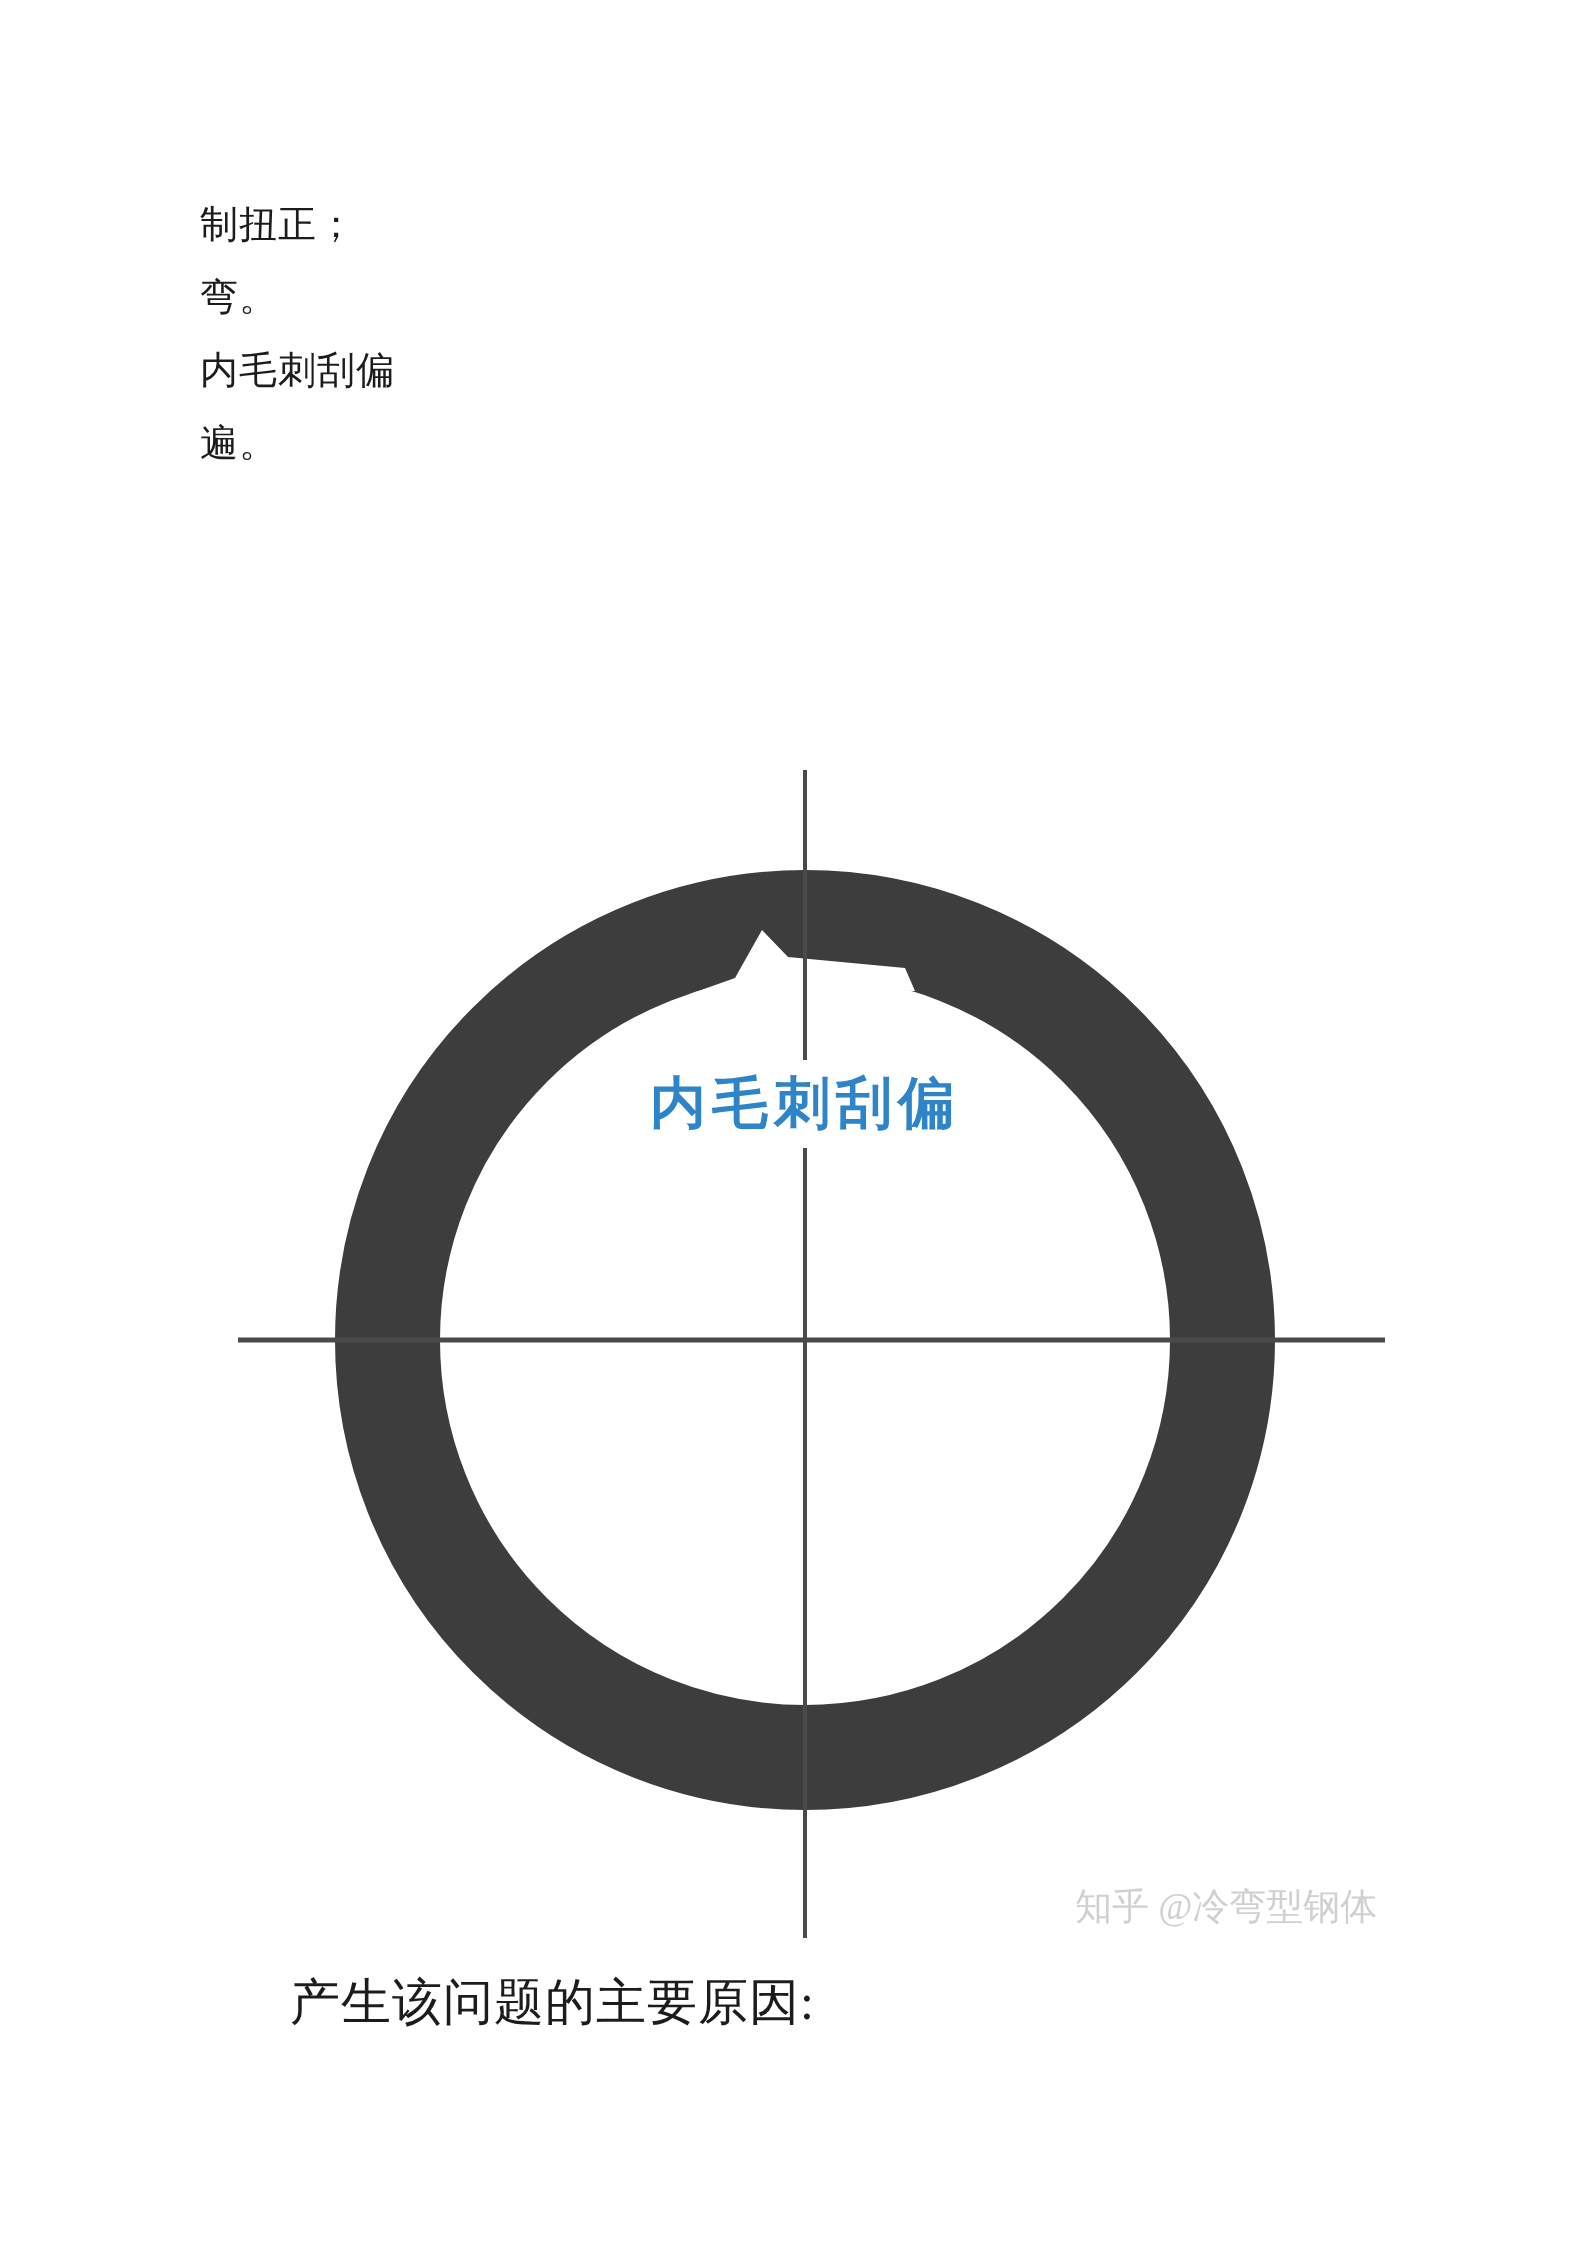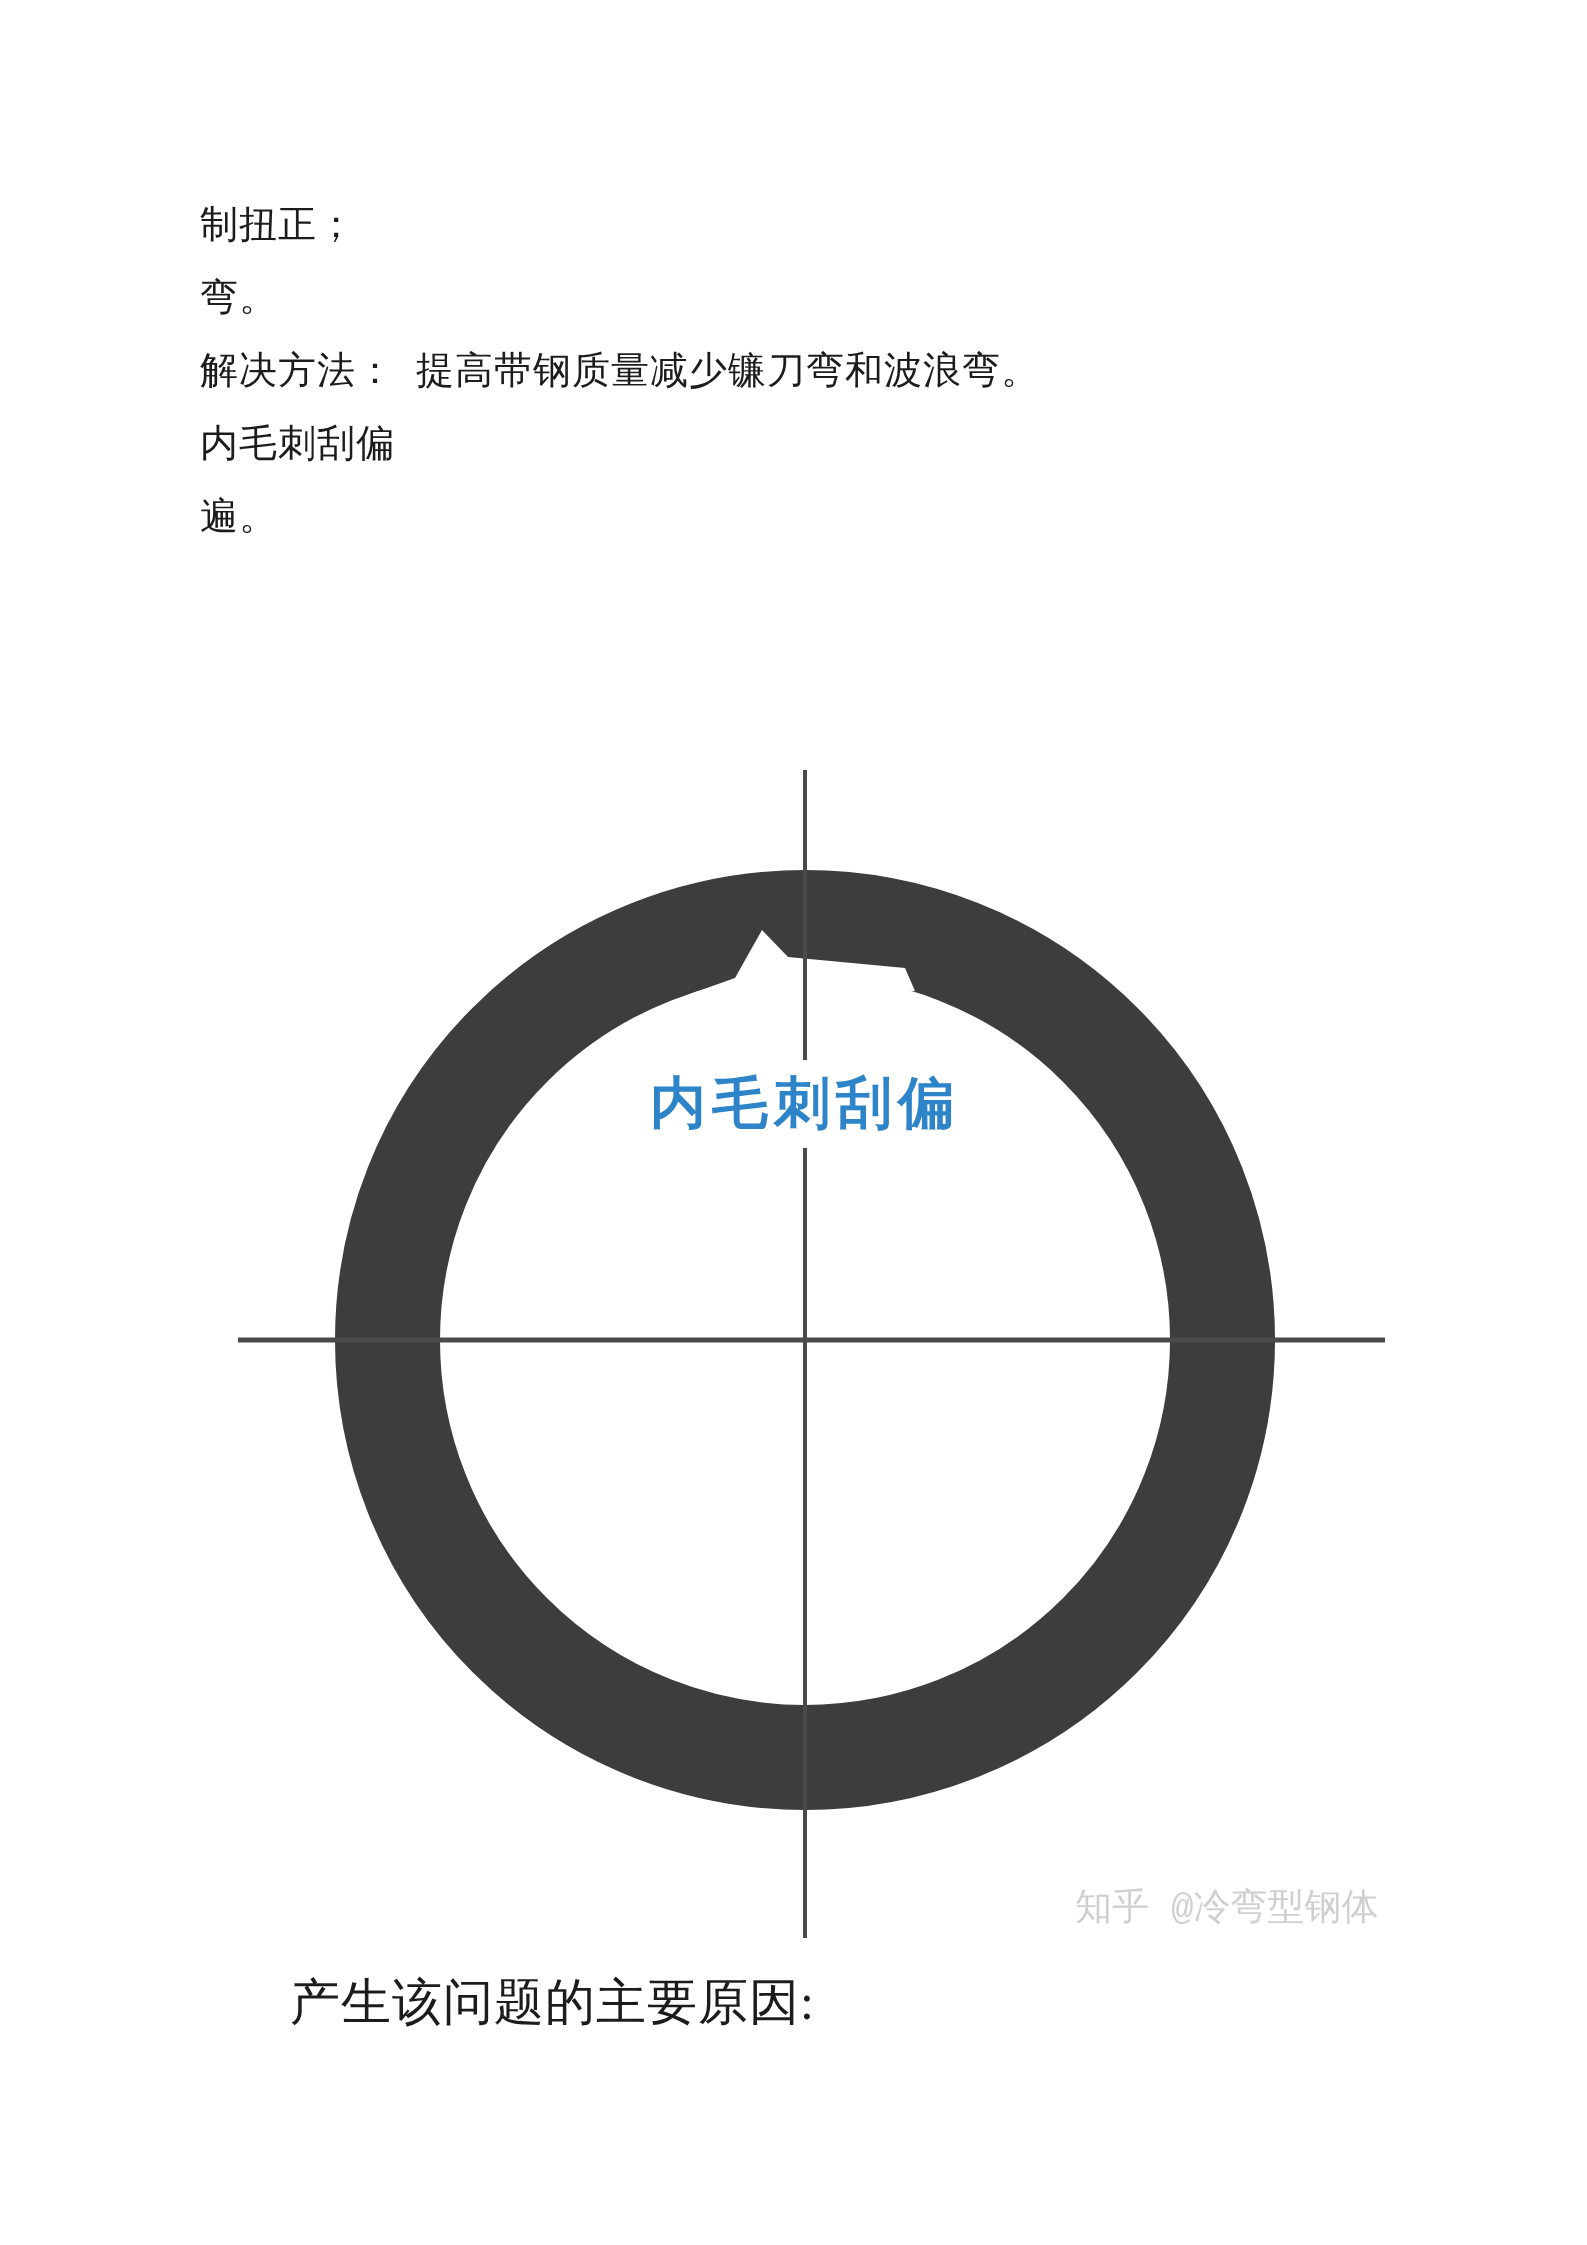--- a/index.html
+++ b/index.html
@@ -52,21 +52,21 @@
     font-weight: bold;
     font-size: 56px;
     letter-spacing: 6px;
     padding: 6px 16px;
     white-space: nowrap;
   }
   .watermark {
     position: absolute;
     left: 925px;
     top: 1122px;
-    font-family: Liberation Mono, monospace;
+    font-family: Liberation Serif, serif;
     font-size: 37px;
     color: #d0d0d0;
     text-shadow: 1px 1px 0 #ffffff;
     white-space: nowrap;
   }
 
   
   .closing-line {
     position: absolute;
     left: 290px;
@@ -76,21 +76,20 @@
     letter-spacing: 1px;
     margin: 0;
   }
 </style>
 </head>
 <body>
 
 <section class="text-block">
   <p class="line">制扭正；</p>
   <p class="line">弯。</p>
-  <p class="line">解决方法：  提高带钢质量减少镰刀弯和波浪弯。</p>
   <p class="line">内毛刺刮偏</p>
   <p class="line">遍。</p>
 </section>
 
 <figure class="figure-wrap" style="margin:0">
   <svg viewBox="0 0 1290 1190">
 
     <circle cx="655" cy="580" r="417.5" fill="none" stroke-width="105" stroke="#3d3d3d"></circle>
 
     <path d="M 540 234 L 585 218 L 612 170 L 638 197 L 755 208 L 765 231 Q 650 226 540 234 Z" fill="#ffffff"></path>

